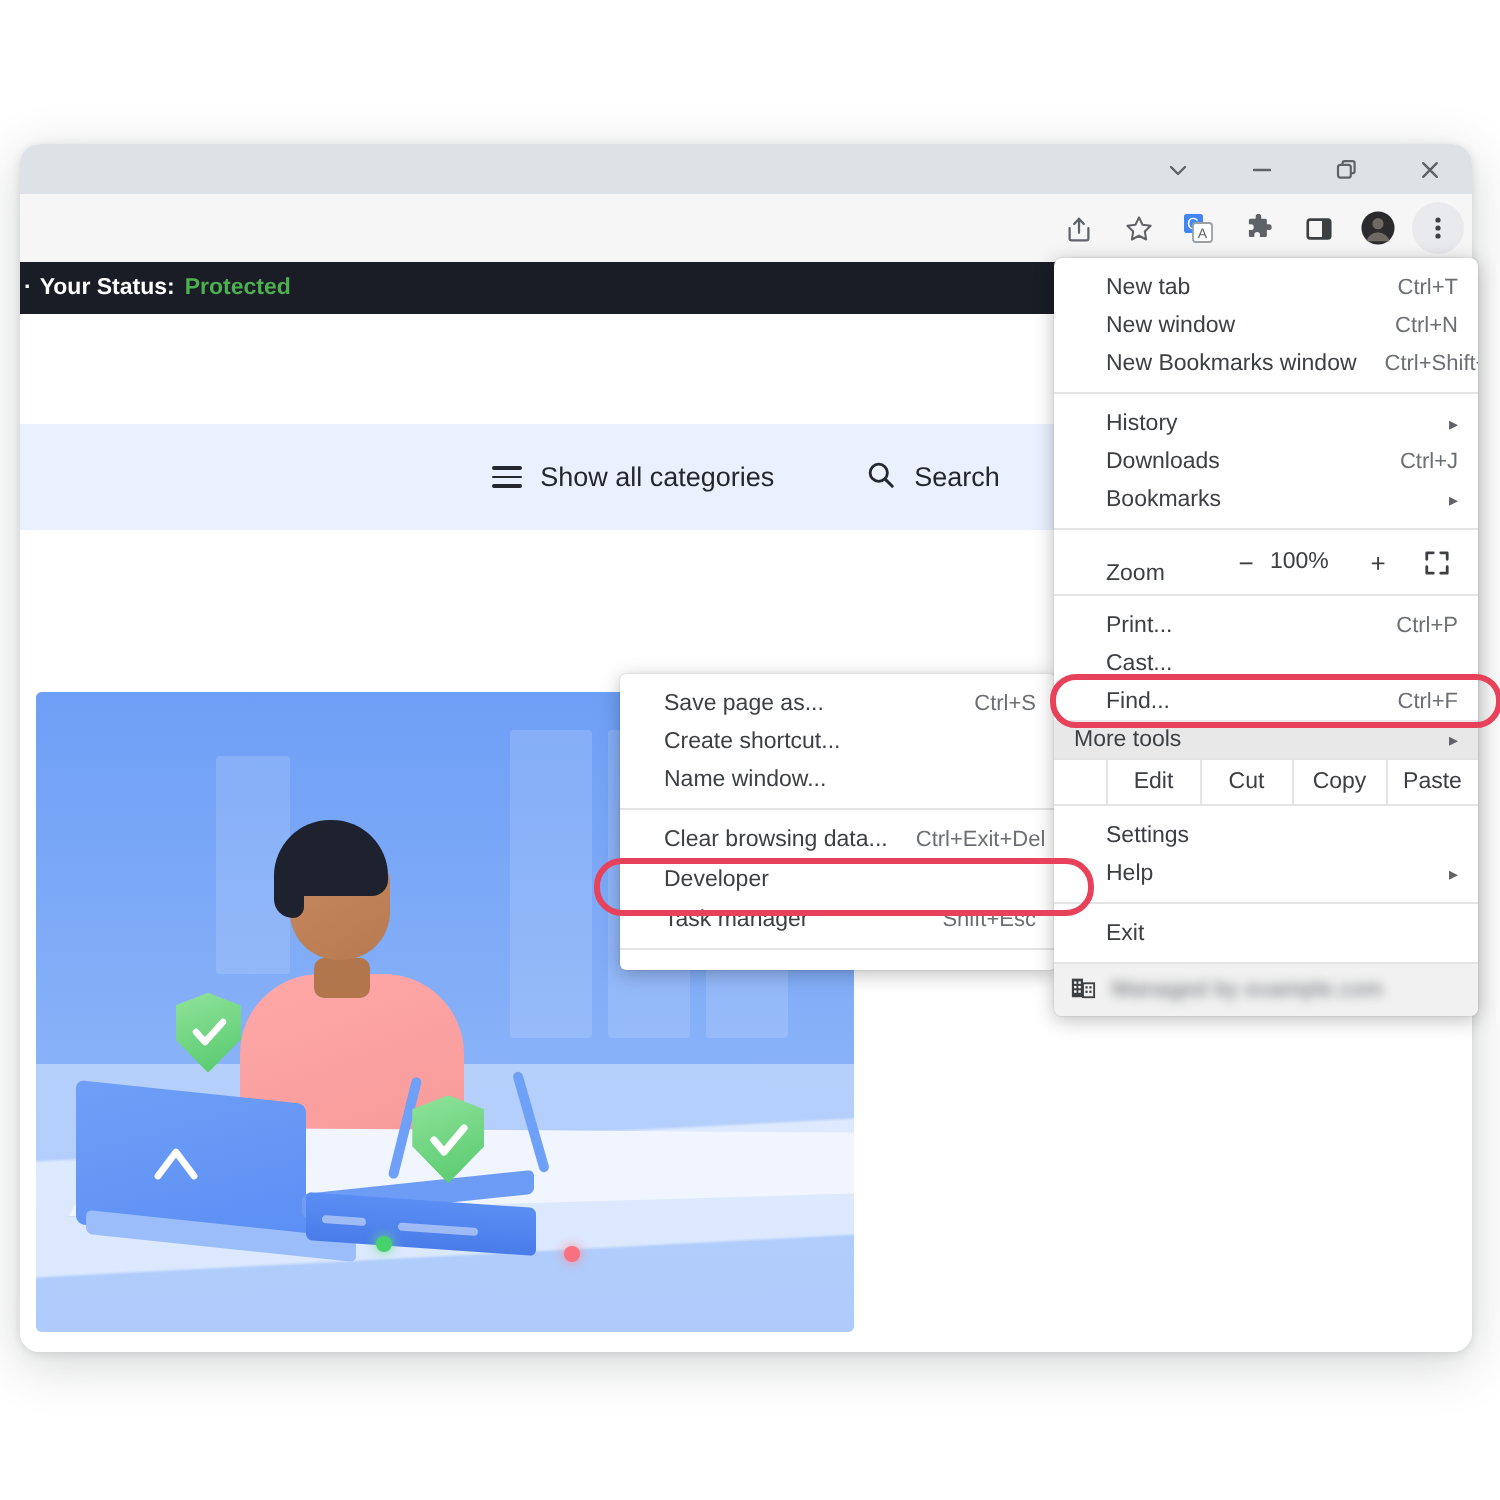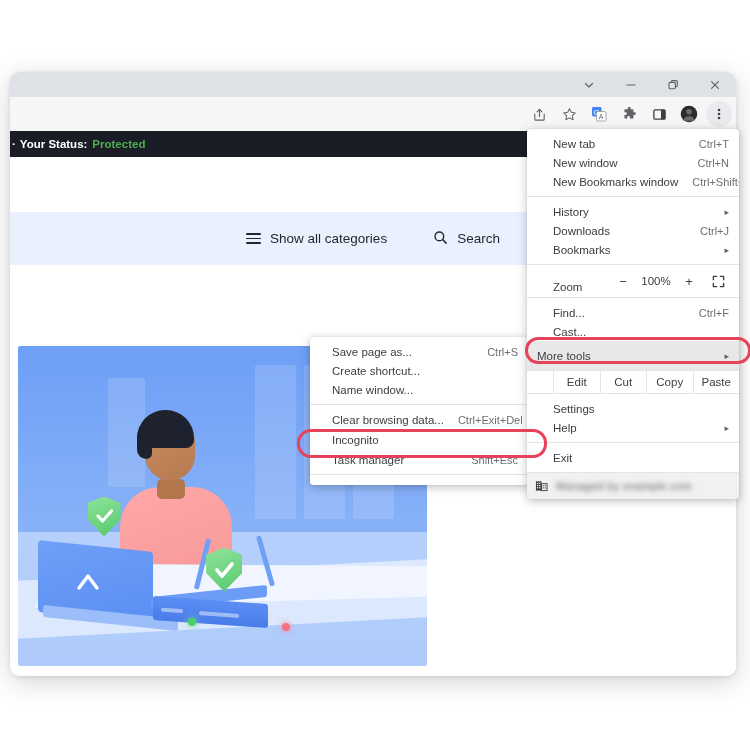--- a/index.html
+++ b/index.html
@@ -193,21 +193,21 @@
   .mi .accel{margin-left:auto;color:#6b6f74;font-size:11px;padding-left:14px;}
   .mi .arrow{margin-left:auto;color:#5f6368;font-size:9px;}
   .mi.highlight{background:#e8e8e8;}
   .msep{height:1px;background:#e4e4e4;margin:5px 0;}
   .zoomrow{
     display:flex;align-items:center;height:22px;padding:0 4px 0 26px;font-size:11.5px;
   }
   .zoomrow .zlabel{flex:0 0 auto;margin-top:12px;}
   .zoomrow .zctl{margin-left:auto;display:flex;align-items:center;gap:0;}
   .zbtn{width:24px;text-align:center;color:#3c4043;font-size:13px;cursor:pointer;}
-  .zval{width:42px;text-align:center;font-size:11.5px;}
+  .zval{width:42px;font-size:11.5px;}
   .zfull{width:34px;display:flex;align-items:center;justify-content:center;cursor:pointer;}
   .ecrow{display:flex;align-items:stretch;height:22px;font-size:11.5px;}
   .ecrow .ecl{
     flex:0 0 auto;width:26px;
   }
   .ecrow .ec{
     flex:1 1 0;display:flex;align-items:center;justify-content:center;
     border-left:1px solid #e4e4e4;cursor:default;
   }
   .ecrow .ec:first-of-type{border-left:none;}
@@ -430,21 +430,21 @@
     <div class="smi">
       <span>Name window...</span>
       <span class="accel"></span>
     </div>
     <div class="msep"></div>
     <div class="smi">
       <span>Clear browsing data...</span>
       <span class="accel">Ctrl+Exit+Del</span>
     </div>
     <div class="smi" style="height:21px;">
-      <span>Incognito</span>
+      <span>Developer</span>
       <span class="accel"></span>
     </div>
     <div class="smi">
       <span>Task manager</span>
       <span class="accel">Shift+Esc</span>
     </div>
     <div class="msep"></div>
   </div>
 
   <div class="menu">
@@ -489,28 +489,32 @@
           <svg width="13" height="13" viewBox="0 0 14 14">
               <path d="M1.5 5 V1.5 H5 M9 1.5 H12.5 V5 M12.5 9 V12.5 H9 M5 12.5 H1.5 V9" fill="none" stroke="#3c4043" stroke-width="1.5" stroke-linecap="round" stroke-linejoin="round"></path>
             </svg>
         </span>
       </span>
     </div>
 
     <div class="msep"></div>
 
     <div class="mi">
+      <span class="label">Print...</span>
+      <span class="accel">Ctrl+P</span>
+    </div>
+    <div class="mi">
+      <span class="label">Cast...</span>
+      <span class="accel"></span>
+    </div>
+    <div class="mi">
       <span class="label">Find...</span>
       <span class="accel">Ctrl+F</span>
     </div>
-    <div class="mi">
-      <span class="label">Cast...</span>
-      <span class="accel"></span>
-    </div>
-    <div class="mi highlight" style="height:29px;padding-left:10px;">
+    <div class="mi highlight" style="height:19px;padding-left:10px;">
       <span class="label">More tools</span>
       <span class="arrow">▸</span>
     </div>
 
     <div class="msep" style="margin:0;"></div>
 
     <div class="ecrow">
       <span class="ecl"></span>
       <span class="ec">Edit</span>
       <span class="ec">Cut</span>

